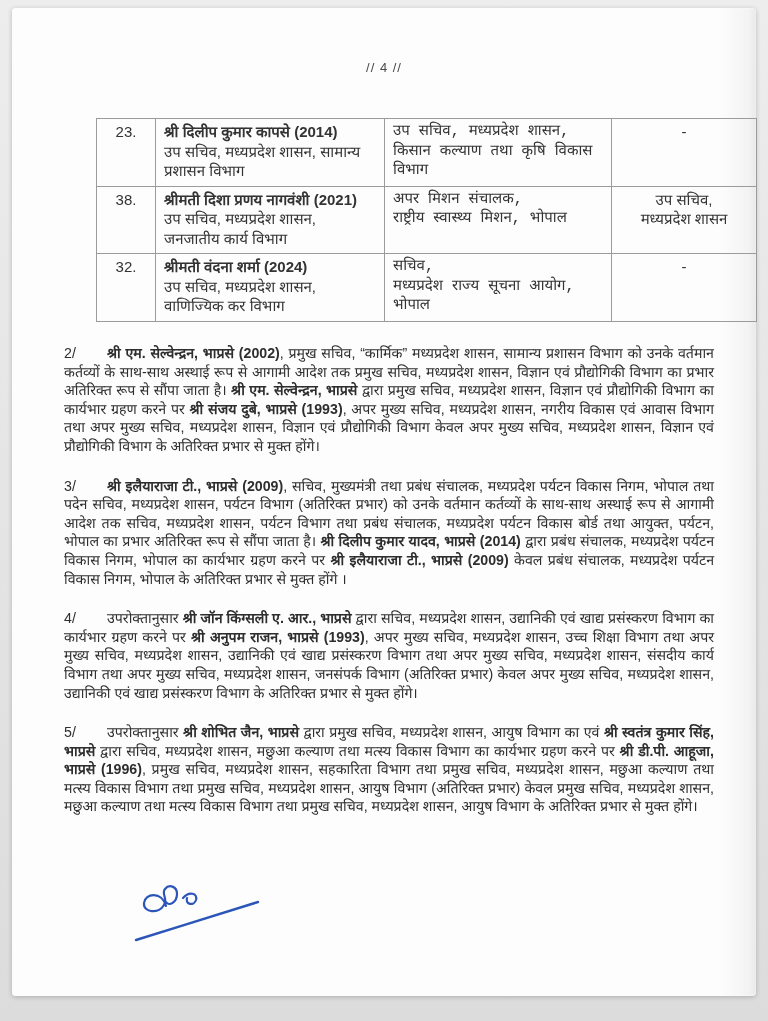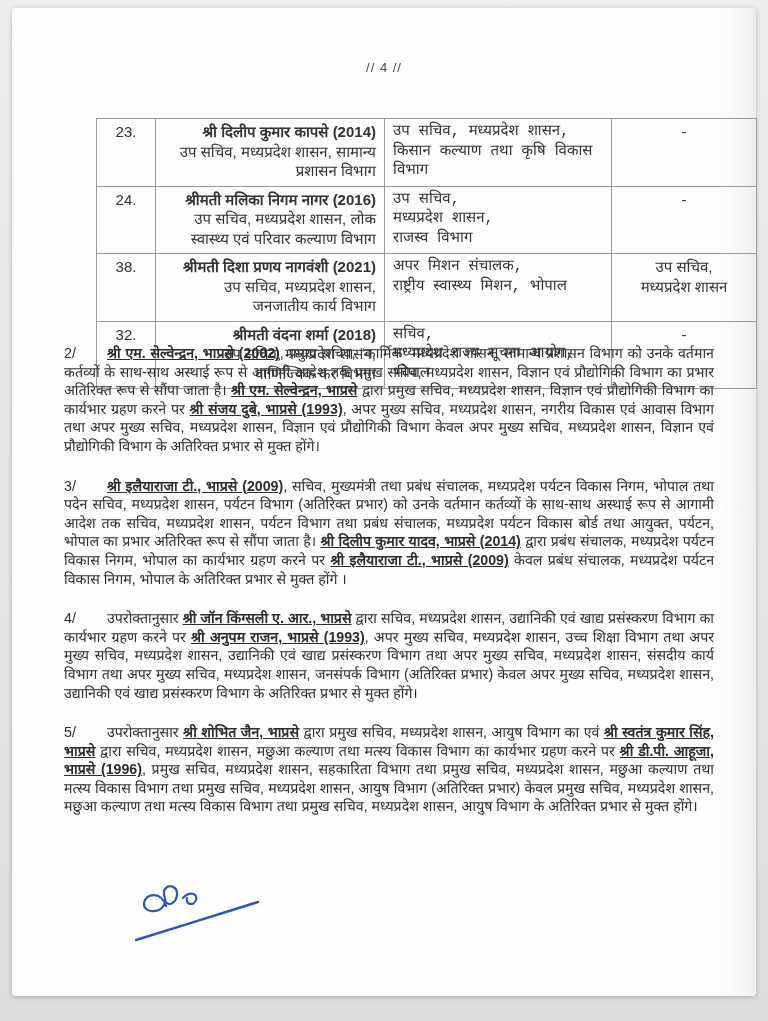--- a/index.html
+++ b/index.html
@@ -26,34 +26,34 @@
   table.postings td{
     border:1px solid #9b9b9b;
     padding:3px 8px 5px 8px;
     vertical-align:top;
     font-size:15px;line-height:1.3;color:#333;
     white-space:pre-line;
     overflow:hidden;
     margin-top:11px;
   }
   td.c-sn{width:42px;text-align:center;padding-left:2px;padding-right:2px;}
-  td.c-name{width:212px;text-align:right;}
+  td.c-name{width:212px;}
   td.c-new{width:210px;font-family:Liberation Mono, monospace;}
   td.c-rem{width:128px;text-align:center;}
   .officer-name{font-weight:bold;white-space:pre-line;}
   .paras{
     position:absolute;left:52px;top:336px;width:650px;
   }
   .paras p{
     margin:0 0 21px 0;
     text-align:justify;
     font-size:14.2px;line-height:1.31;color:#2e2e2e;
   }
   .pnum{display:inline-block;width:43px;font-weight:normal;}
-  .b{font-weight:bold;text-decoration:underline;}
+  .b{font-weight:bold;}
   .sig{position:absolute;left:118px;top:868px;width:150px;height:78px;}
   .sig svg{display:block;}
 </style>
 </head>
 <body>
 
 <div class="paper">
 
   <div class="page-num">// 4 //</div>
 
@@ -63,42 +63,32 @@
         <td class="c-sn">23.</td>
         <td class="c-name"><span class="officer-name">श्री दिलीप कुमार कापसे (2014)</span>
 <span>उप सचिव, मध्यप्रदेश शासन, सामान्य
 प्रशासन विभाग</span></td>
         <td class="c-new">उप सचिव, मध्यप्रदेश शासन,
 किसान कल्याण तथा कृषि विकास
 विभाग</td>
         <td class="c-rem">-</td>
       </tr>
       <tr>
-        <td class="c-sn">24.</td>
-        <td class="c-name"><span class="officer-name">श्रीमती मलिका निगम नागर (2016)</span>
-<span>उप सचिव, मध्यप्रदेश शासन, लोक
-स्वास्थ्य एवं परिवार कल्याण विभाग</span></td>
-        <td class="c-new">उप सचिव,
-मध्यप्रदेश शासन,
-राजस्व विभाग</td>
-        <td class="c-rem">-</td>
-      </tr>
-      <tr>
         <td class="c-sn">38.</td>
         <td class="c-name"><span class="officer-name">श्रीमती दिशा प्रणय नागवंशी (2021)</span>
 <span>उप सचिव, मध्यप्रदेश शासन,
 जनजातीय कार्य विभाग</span></td>
         <td class="c-new">अपर मिशन संचालक,
 राष्ट्रीय स्वास्थ्य मिशन, भोपाल</td>
         <td class="c-rem">उप सचिव,
 मध्यप्रदेश शासन</td>
       </tr>
       <tr>
         <td class="c-sn">32.</td>
-        <td class="c-name"><span class="officer-name">श्रीमती वंदना शर्मा (2018)</span>
+        <td class="c-name"><span class="officer-name">श्रीमती वंदना शर्मा (2024)</span>
 <span>उप सचिव, मध्यप्रदेश शासन,
 वाणिज्यिक कर विभाग</span></td>
         <td class="c-new">सचिव,
 मध्यप्रदेश राज्य सूचना आयोग, भोपाल</td>
         <td class="c-rem">-</td>
       </tr>
     </tbody>
   </table>
 
   <div class="paras">

